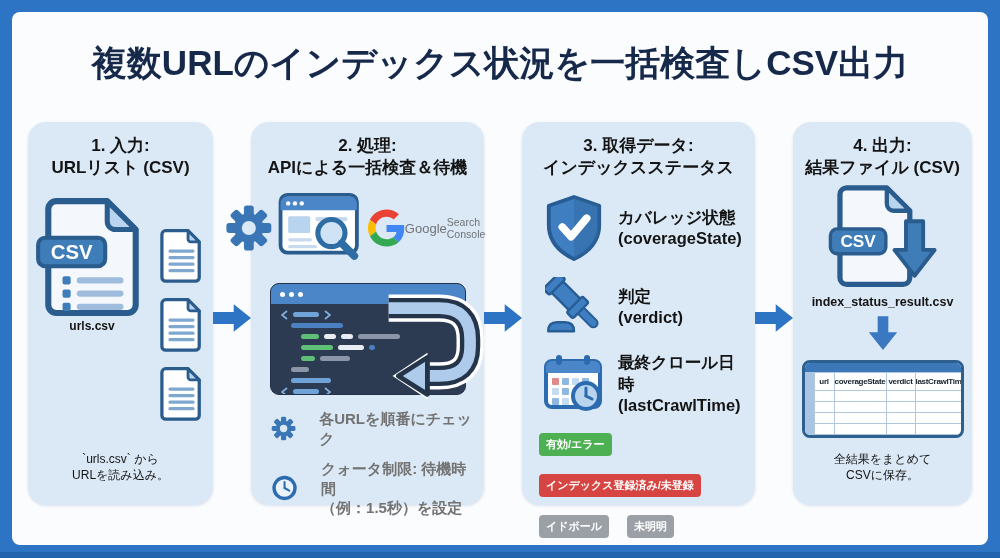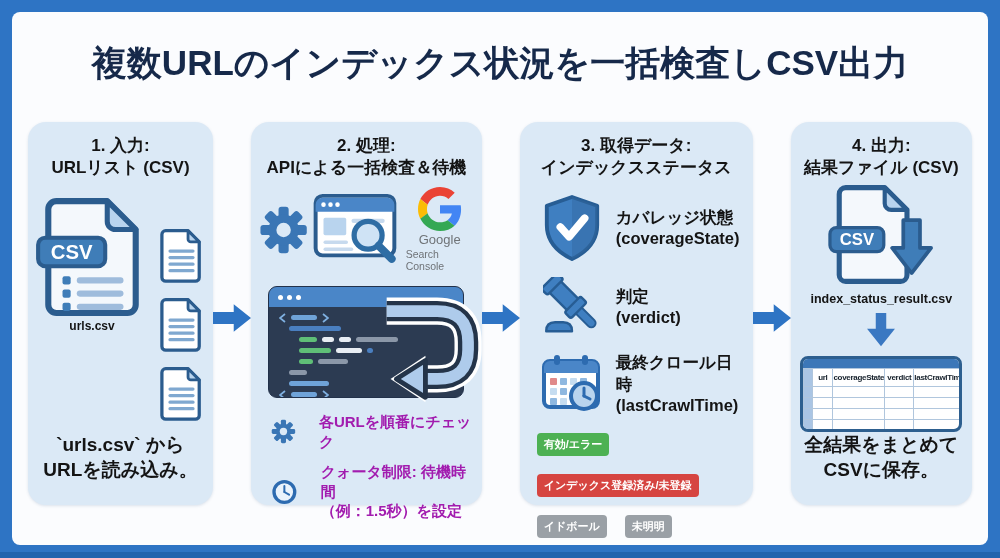--- a/index.html
+++ b/index.html
@@ -31,44 +31,44 @@
   .panel-1 { width:185px; } .panel-2 { width:233px; }
   .panel-3 { width:233px; } .panel-4 { width:183px; }
   .flow-arrow { flex:1; display:flex; justify-content:center; margin-top:178px; }
   .heading { font-size:17px; font-weight:800; color:#141414; line-height:1.3; text-align:center; }
 
   
   .p1-body { display:flex; gap:10px; margin-top:16px; align-items:flex-start; }
   .p1-left { display:flex; flex-direction:column; align-items:center; }
   .file-label { font-weight:800; font-size:12px; color:#141414; margin-top:2px; }
   .doc-stack { display:flex; flex-direction:column; gap:13px; margin-top:32px; }
-  .caption { margin-top:auto; margin-bottom:12px; font-size:19px; font-weight:700;
+  .caption { margin-top:auto; margin-bottom:12px; font-size:12px; font-weight:400;
     color:#141414; text-align:center; line-height:1.35; }
 
   
   .p2-icons { display:flex; align-items:center; gap:5px; margin-top:8px; }
-  .google-col { display:flex; flex-direction:column; align-items:center; line-height:1.15; }
+  .google-col { display:flex; flex-direction:row; align-items:center; line-height:1.15; }
   .google-name { font-size:13px; color:#6f7377; margin-top:2px; }
   .google-sub  { font-size:10.5px; color:#6f7377; }
   .editor-wrap { position:relative; margin-top:14px; width:196px; }
   .editor { width:196px; height:112px; background:#2c3b52; border-radius:9px;
     overflow:hidden; border:1px solid #22314a; }
   .editor-bar { height:20px; background:#4a86c8; display:flex; align-items:center;
     gap:4px; padding-left:9px; }
   .ed-dot { width:5px; height:5px; border-radius:50%; background:#ffffff; }
   .code { padding:8px 10px; display:flex; flex-direction:column; gap:6px; }
   .cl { display:flex; gap:5px; align-items:center; height:5px; }
   .pill { height:5px; border-radius:2.5px; }
   .c-blue  { background:#4a7fc0; } .c-lblue { background:#6fa3d8; }
   .c-green { background:#5fbf77; } .c-white { background:#e8edf3; }
   .c-gray  { background:#8b97a8; }
   .loop-svg { position:absolute; right:-34px; top:-4px; }
   .p2-step { display:flex; align-items:center; gap:23px; margin-top:14px;
     align-self:flex-start; padding-left:12px; text-align:left;
-    font-size:15px; font-weight:800; color:#a21caf; line-height:1.3; }
+    font-size:15px; font-weight:800; color:#737373; line-height:1.3; }
 
   
   .p3-item { display:flex; align-items:center; gap:12px; align-self:flex-start;
     padding-left:12px; margin-top:15px; text-align:left; }
   .p3-ico { width:64px; display:flex; justify-content:center; }
   .p3-label { font-size:16.5px; font-weight:800; color:#141414; line-height:1.3; }
   .badges { margin-top:16px; align-self:flex-start; padding-left:9px;
     display:flex; flex-wrap:wrap; gap:18px; width:218px; }
   .badge { color:#fff; font-weight:700; font-size:11px; padding:4px 7px;
     border-radius:4px; white-space:nowrap; }

